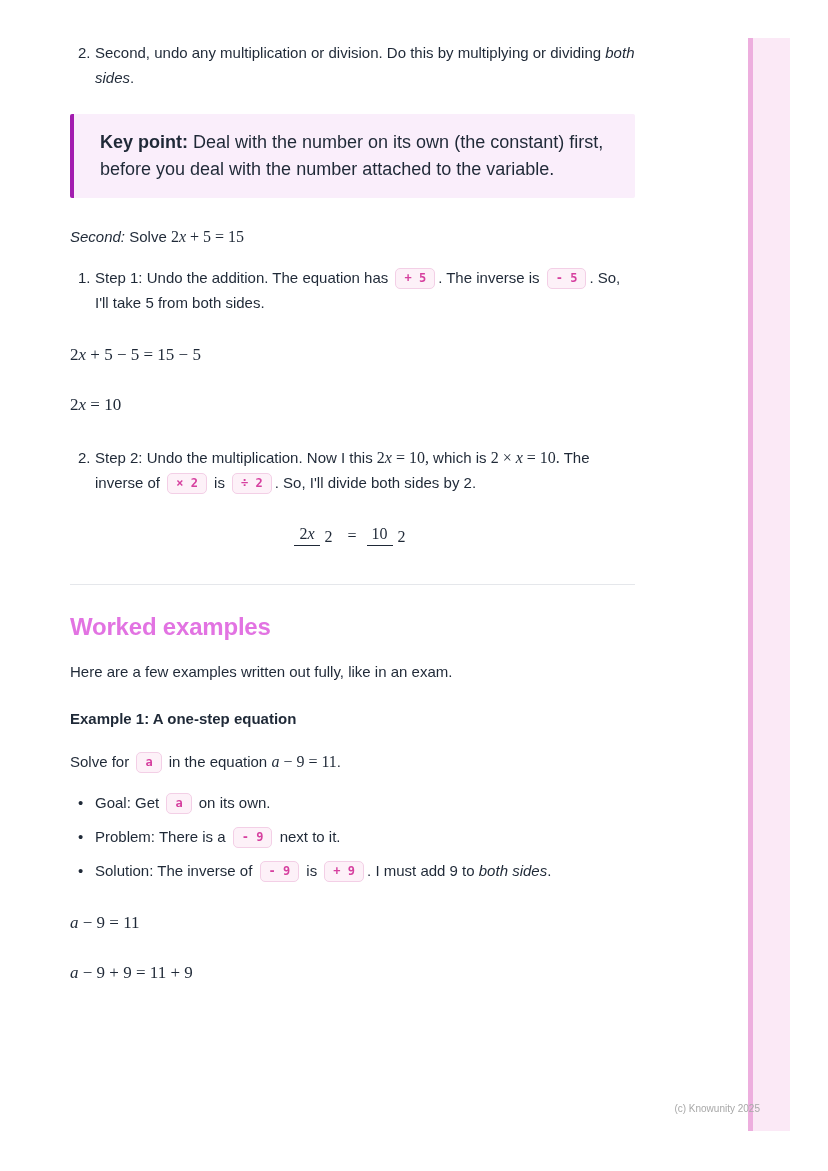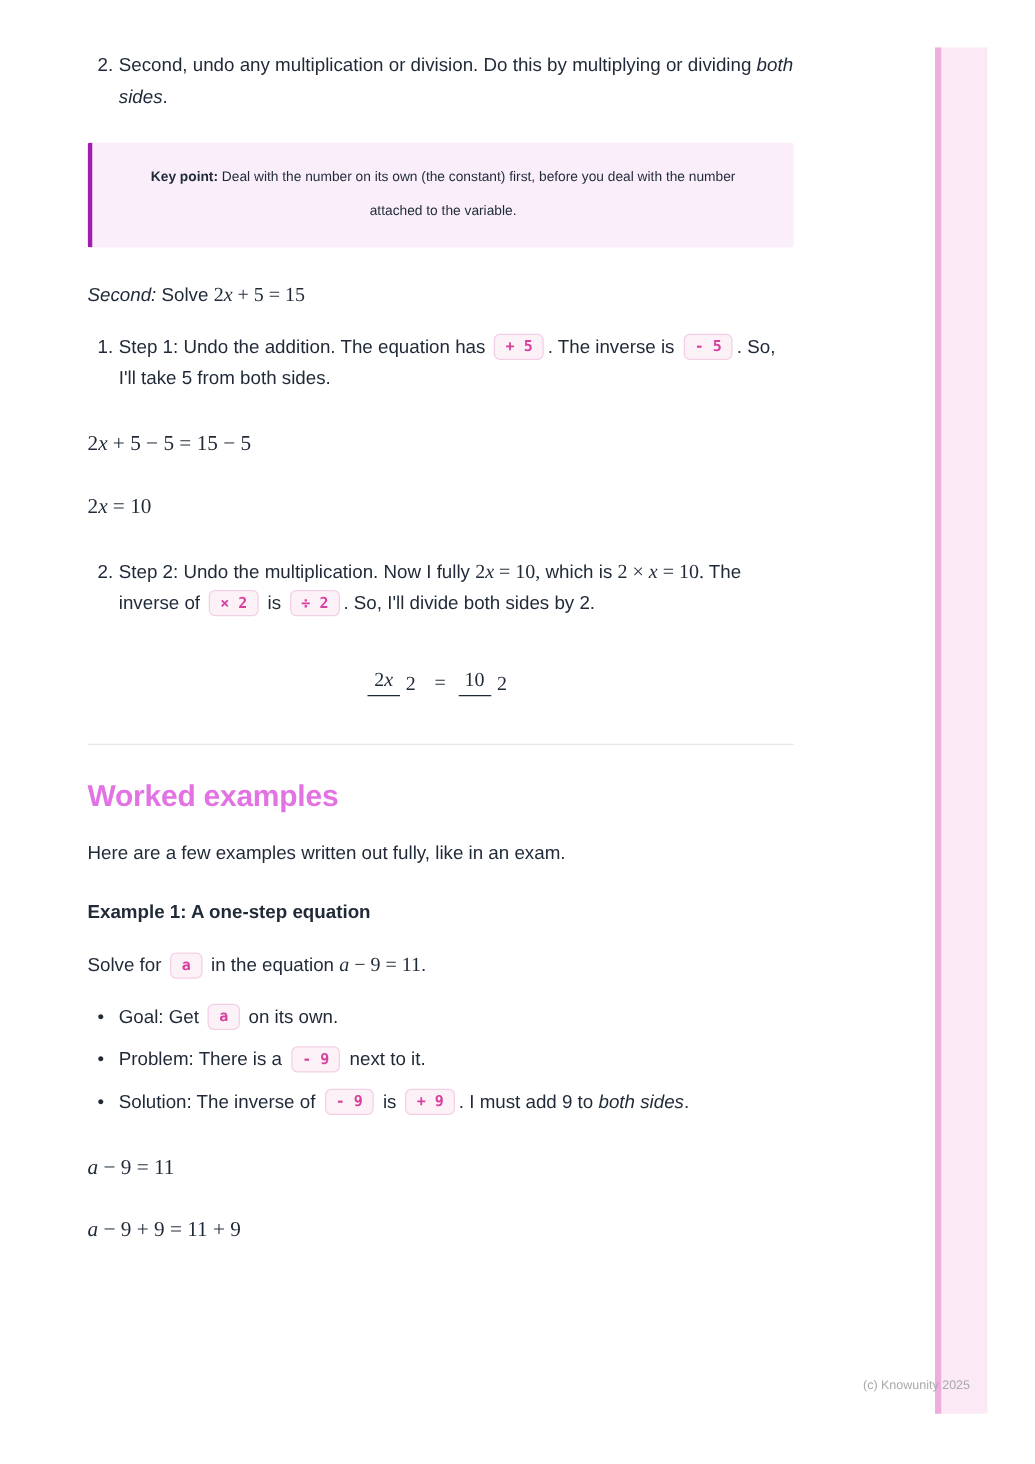--- a/index.html
+++ b/index.html
@@ -21,26 +21,26 @@
   .li b { font-weight: 400; }
   .step { margin-top: 16px; }
 
   .callout {
     margin-top: 24px;
     background: var(--callout-bg, #faeefb);
     border-left: 4px solid var(--callout-border, #a21caf);
     border-radius: 2px;
     padding: 15px 26px;
   }
-  .callout-text { margin: 0; font-size: 11px; line-height: 27px; text-align: center; }
+  .callout-text { margin: 0; font-size: 18px; line-height: 27px; }
 
   .example-intro { margin: 26px 0 0; font-size: 15px; line-height: 25px; }
   .ital { font-style: italic; }
 
-  .math { font-family: "Liberation Serif", serif; font-size: 16px; margin-top: 11px; }
+  .math { font-family: "Liberation Serif", serif; font-size: 16px; }
   .math i { font-style: italic; }
   .math-block { margin: 30px 0; text-align: left; font-size: 17px; }
 
   .frac-row { display: flex; justify-content: center; align-items: center; gap: 10px; margin: 30px 0; font-size: 16px; }
   .frac { display: inline-flex; flex-direction: row; align-items: center; }
   .frac .num { padding: 0 5px 2px; border-bottom: 1px solid #1f2937; }
   .frac .den { padding: 2px 5px 0; }
 
   .chip {
     display: inline-block;
@@ -77,21 +77,21 @@
     position: absolute;
     top: 38px;
     right: 38px;
     width: 42px;
     height: 1093px;
     background: var(--strip-light, #fbe9f6);
     border-left: 5px solid var(--strip-dark, #edaede);
   }
   .footer {
     position: absolute;
-    right: 52px;
+    right: 68px;
     top: 1103px;
     font-size: 10px;
     color: var(--muted-text, #a8a8a8);
     z-index: 2;
   }
 </style>
 </head>
 <body>
 
 <div class="page">
@@ -111,21 +111,21 @@
     <div class="li step">
       <span class="li-marker">1.</span>
       <span class="li-body"><b>Step 1: Undo the addition.</b><span> The equation has </span><span class="chip">+ 5</span><span>. The inverse is </span><span class="chip">- 5</span><span>. So, I'll take 5 from both sides.</span></span>
     </div>
 
     <div class="math-block math mathify">2<i>x</i> + 5 − 5 = 15 − 5</div>
     <div class="math-block math mathify">2<i>x</i> = 10</div>
 
     <div class="li step">
       <span class="li-marker">2.</span>
-      <span class="li-body"><b>Step 2: Undo the multiplication.</b><span> Now I fully </span><span class="math mathify">2<i>x</i> = 10,</span><span> which is </span><span class="math mathify">2 × <i>x</i> = 10.</span><span> The inverse of </span><span class="chip">× 2</span><span> is </span><span class="chip">÷ 2</span><span>. So, I'll divide both sides by 2.</span></span>
+      <span class="li-body"><b>Step 2: Undo the multiplication.</b><span> Now I this </span><span class="math mathify">2<i>x</i> = 10,</span><span> which is </span><span class="math mathify">2 × <i>x</i> = 10.</span><span> The inverse of </span><span class="chip">× 2</span><span> is </span><span class="chip">÷ 2</span><span>. So, I'll divide both sides by 2.</span></span>
     </div>
 
     <div class="frac-row">
       <span class="frac">
         <span class="num math mathify">2<i>x</i></span>
         <span class="den math mathify">2</span>
       </span>
       <span class="math">=</span>
       <span class="frac">
         <span class="num math mathify">10</span>

